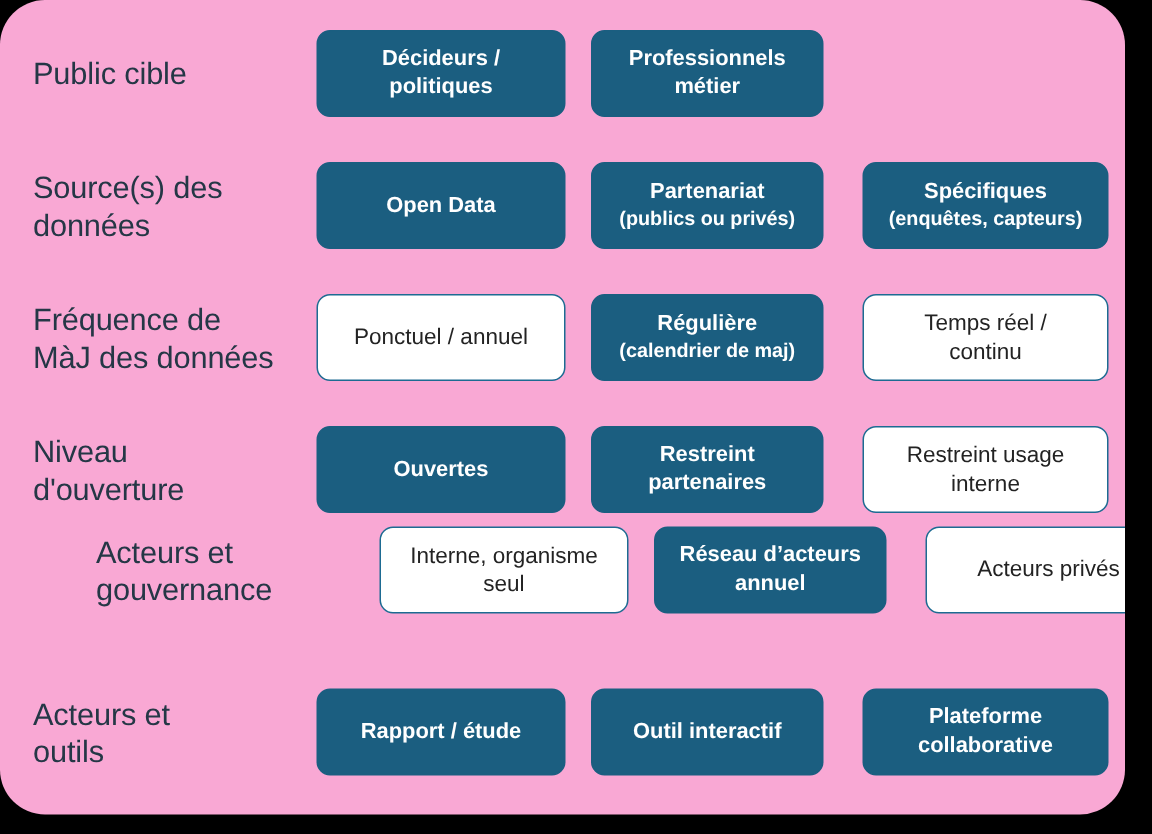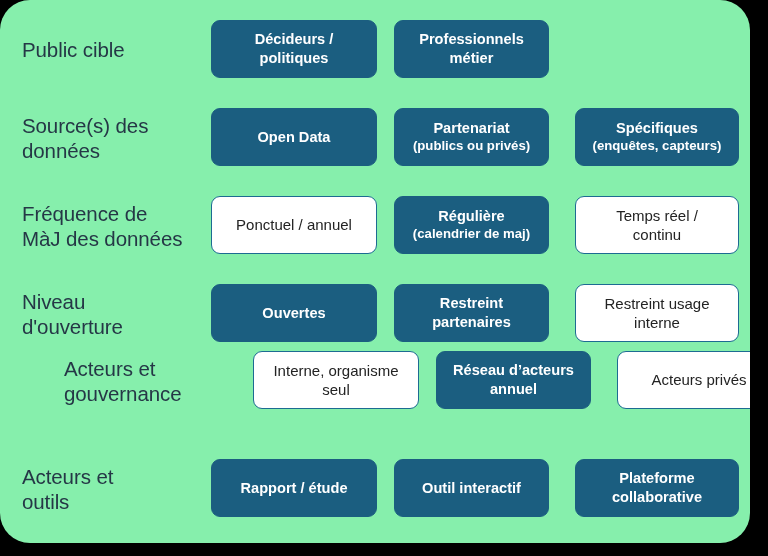--- a/index.html
+++ b/index.html
@@ -13,21 +13,21 @@
     overflow: hidden;
     font-family: "Liberation Sans", sans-serif;
   }
 
   .card {
     position: absolute;
     left: 0px;
     top: 0px;
     width: 750px;
     height: 543px;
-    background: #86efac;
+    background: #f9a8d4;
     border-radius: 30px;
     box-sizing: border-box;
     overflow: hidden;
   }
 
   .grid {
     position: absolute;
     left: 0;
     top: 0;
     width: 750px;

